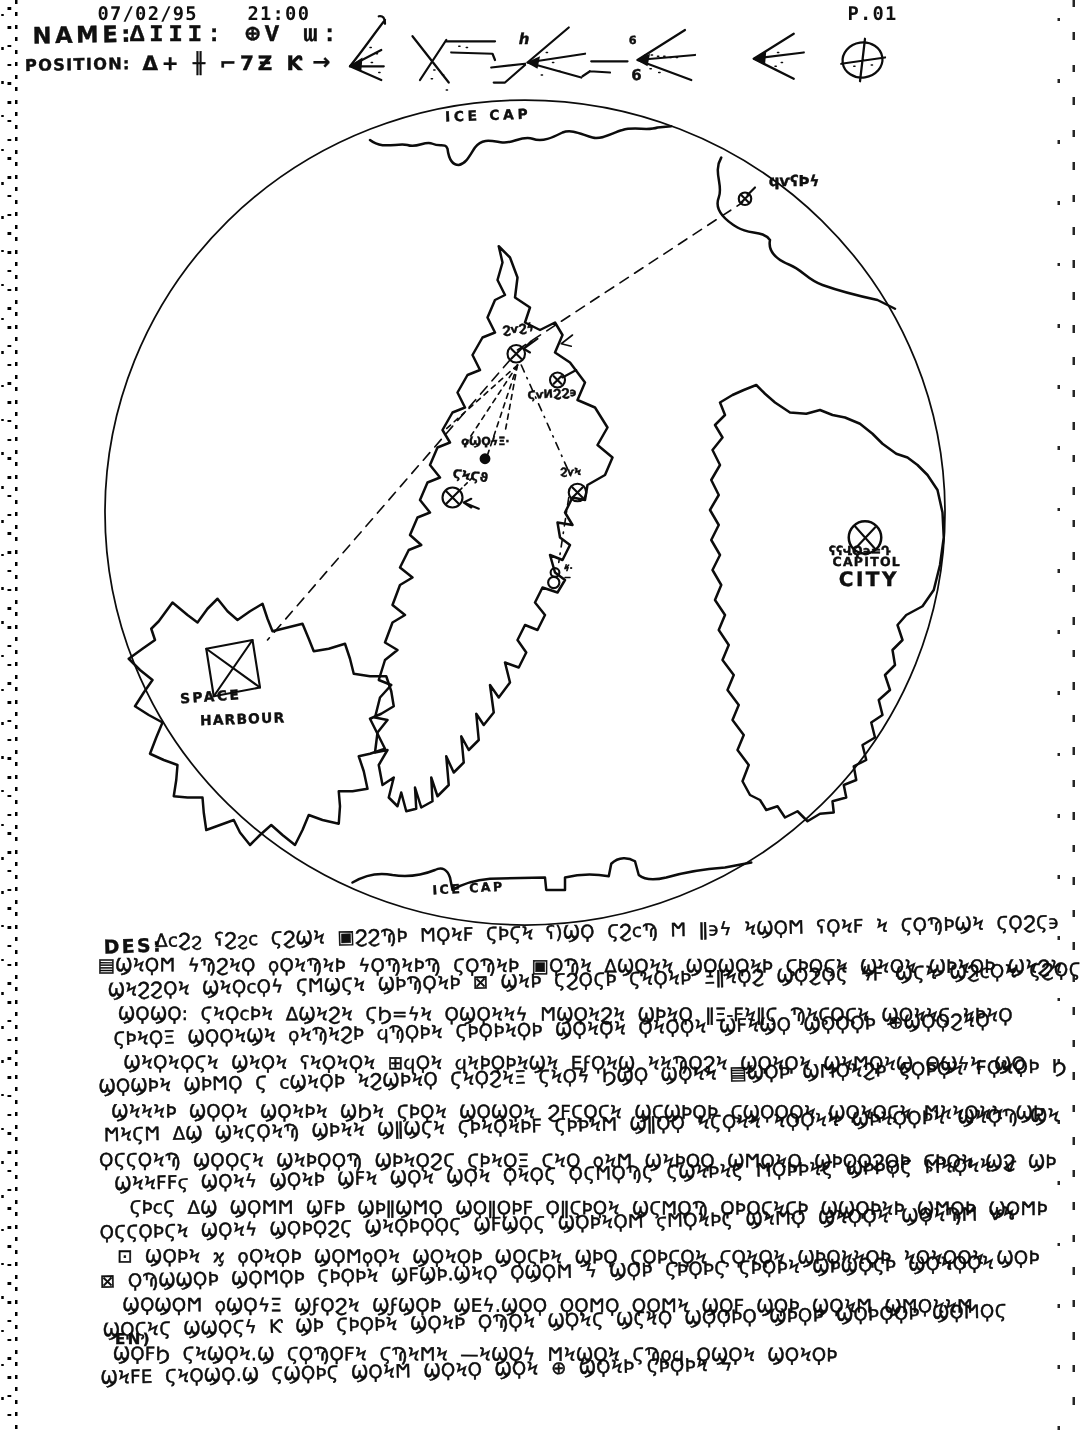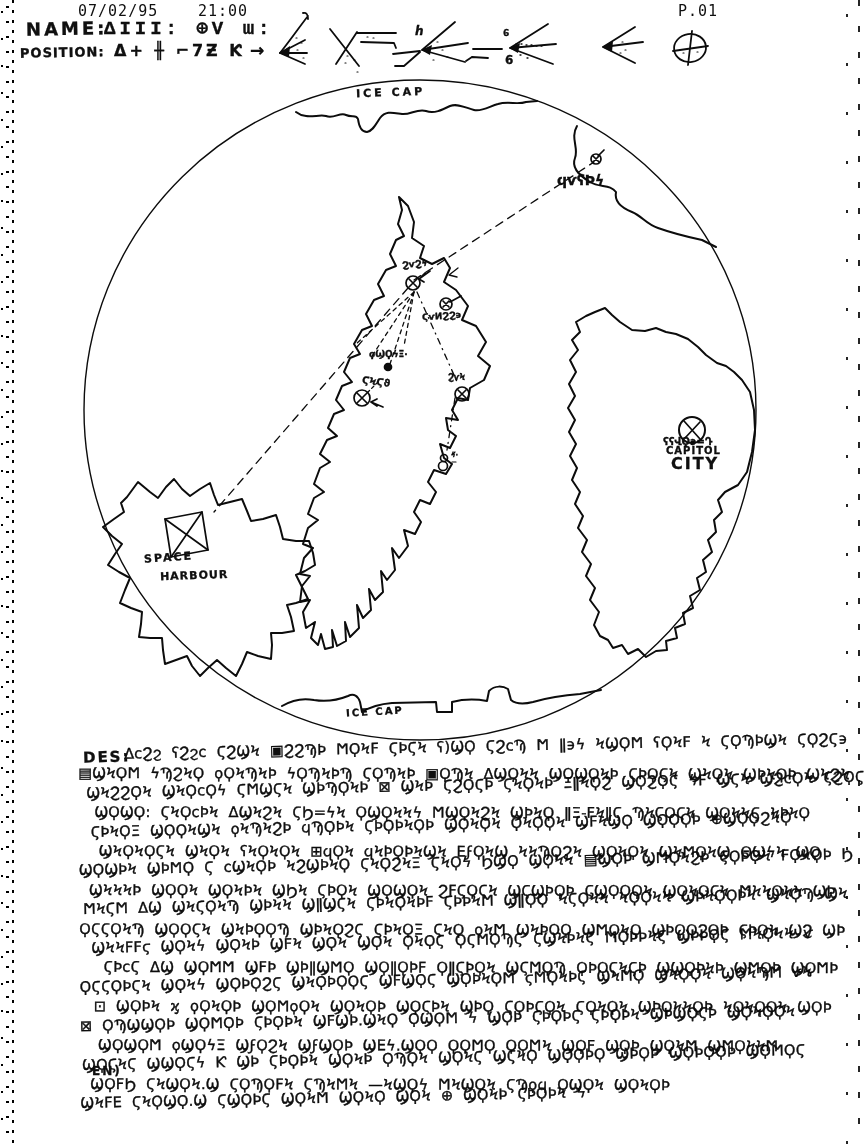--- a/index.html
+++ b/index.html
@@ -1,20 +1,20 @@
 <!DOCTYPE html>
 <html><head>
 <meta charset="utf-8">
 <style>
   html,body{margin:0;padding:0;}
   body{width:864px;height:1144px;position:relative;background:#fff;color:#101010;overflow:hidden;}
   .mono{font-family:"DejaVu Sans Mono",monospace;}
   .abs{position:absolute;white-space:nowrap;}
   .lbl{position:absolute;white-space:nowrap;font-family:"DejaVu Sans",sans-serif;font-weight:700;-webkit-text-stroke:.3px #000;}
-  .faxline{position:absolute;font-size:15px;font-weight:400;letter-spacing:1px;}
+  .faxline{position:absolute;font-size:15px;font-weight:700;letter-spacing:1px;}
   #edge-left{position:absolute;left:0;top:0;width:16px;height:1144px;
     background-image:
       repeating-linear-gradient(180deg,#000 0 3px,transparent 3px 10px),
       repeating-linear-gradient(180deg,transparent 0 6px,#000 6px 8px,transparent 8px 15px),
       repeating-linear-gradient(180deg,transparent 0 11px,#000 11px 13px,transparent 13px 27px);
     background-size:2px 100%,3px 100%,2px 100%;
     background-position:12px 0,6px 0,1px 0;
     background-repeat:no-repeat;}
   #edge-right{position:absolute;right:0;top:0;width:20px;height:1144px;
     background-image:
@@ -157,21 +157,21 @@
       <g>
         <circle cx="692" cy="430" r="13" stroke-width="2"></circle>
         <path d="M684,421 L700,439 M700,422 L685,438"></path>
       </g>
     </g>
   </g>
 </svg>
 
 <span class="lbl" style="left:356px;top:86px;font-size:11px;letter-spacing:3px;transform:rotate(-2deg);">ICE CAP</span>
 <span class="lbl" style="left:346px;top:706px;font-size:10px;letter-spacing:2px;transform:rotate(-3deg);">ICE CAP</span>
-<span class="lbl" style="left:557px;top:138px;font-size:14px;margin-top:34px;">ϥѵʕϷϟ</span>
+<span class="lbl" style="left:615px;top:138px;font-size:12px;">ϥѵʕϷϟ</span>
 <span class="lbl" style="left:402px;top:259px;font-size:9px;transform:rotate(-6deg);">ϨѵϨϟ</span>
 <span class="lbl" style="left:422px;top:311px;font-size:9px;transform:rotate(-4deg);">ϚѵͶϨϨ϶</span>
 <span class="lbl" style="left:369px;top:349px;font-size:9px;">ϙϢϘϟΞ·</span>
 <span class="lbl" style="left:362px;top:376px;font-size:10px;transform:rotate(7deg);">ϚϞϚϑ</span>
 <span class="lbl" style="left:448px;top:373px;font-size:8px;">ϨѵϞ</span>
 <span class="lbl" style="left:451px;top:451px;font-size:7px;">ϟ·</span>
 <span class="lbl" style="left:144px;top:551px;font-size:11px;letter-spacing:2px;transform:rotate(-4deg);">SPACE</span>
 <span class="lbl" style="left:160px;top:569px;font-size:11px;letter-spacing:1px;transform:rotate(-2deg);">HARBOUR</span>
 <span class="lbl" style="left:663px;top:399px;font-size:10px;margin-top:37px;">ʕʕՎϘ϶=Դ</span>
 <span class="lbl" style="left:666px;top:445px;font-size:10px;letter-spacing:1px;">CAPITOL</span>

